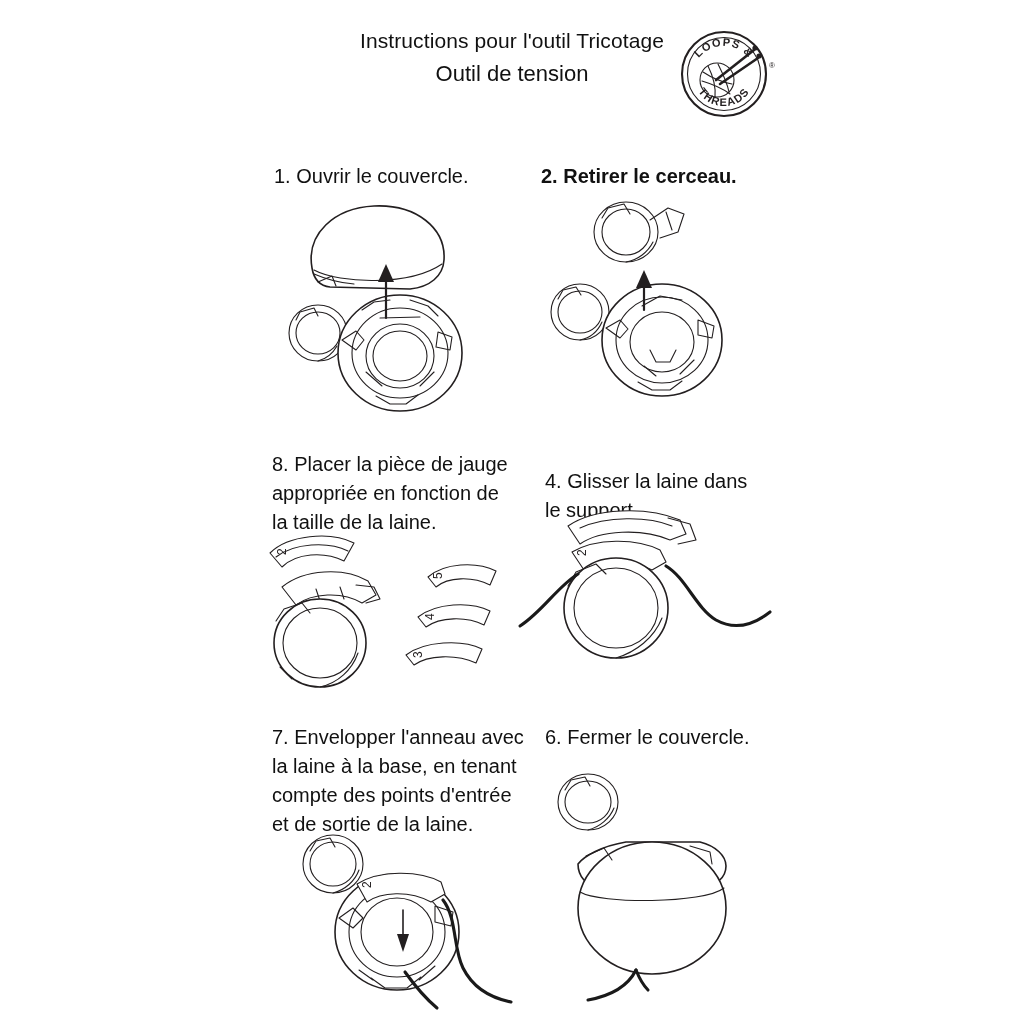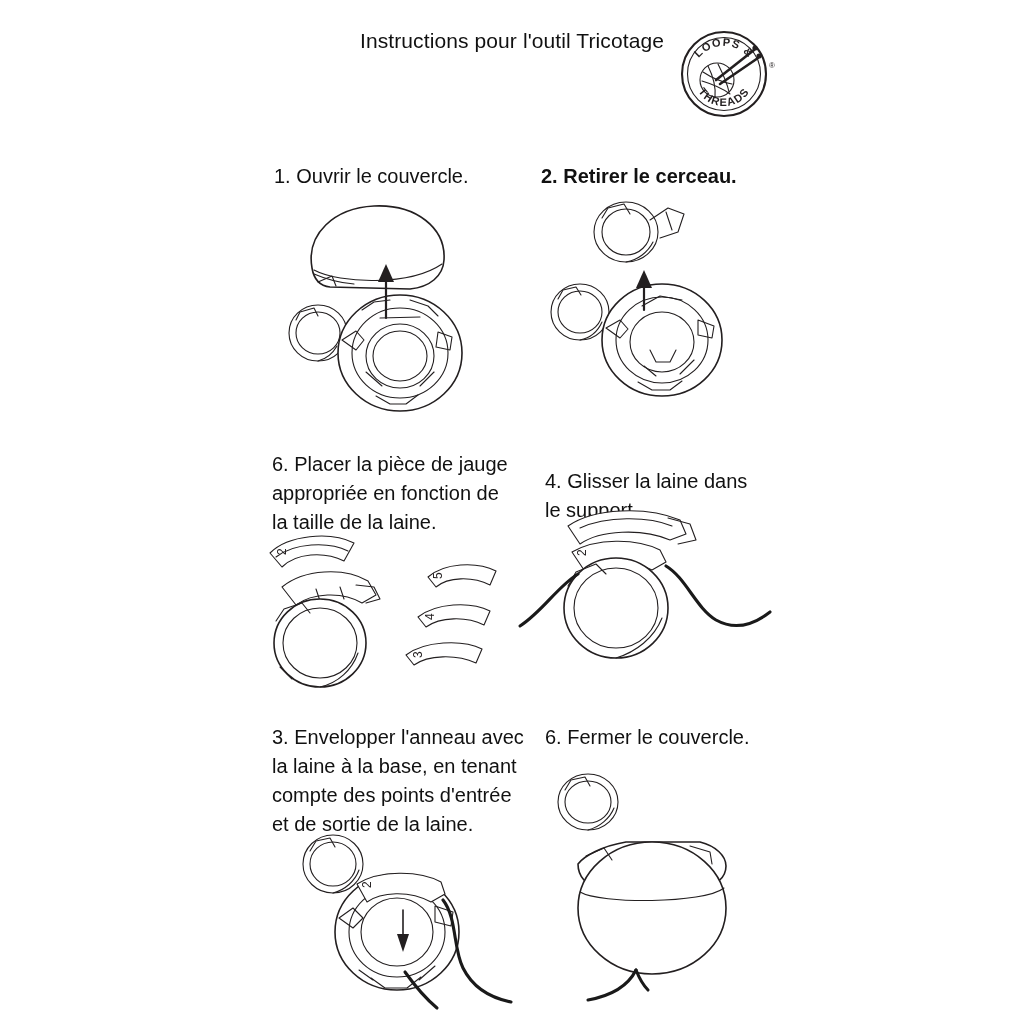--- a/index.html
+++ b/index.html
@@ -85,20 +85,21 @@
     fill: #231f20;
   }
 </style>
 </head>
 <body>
 
 <div class="page">
 
   <div class="title-block">
     <div class="title-main">Instructions pour l'outil Tricotage</div>
+    <div class="title-sub">Outil de tension</div>
   </div>
 
   <div class="logo">
     <svg width="108" height="100" viewBox="0 0 108 100">
 
       <circle cx="52" cy="50" r="42" class="ln" style="stroke-width:2.1"></circle>
       <circle cx="52" cy="50" r="36.5" class="ln-thin"></circle>
 
       <circle cx="45" cy="56" r="17" class="ln-thin"></circle>
       <path class="ln-thin" d="M31 48 C40 54 49 58 60 60"></path>
@@ -189,21 +190,21 @@
       <path class="ln-thin" d="M106 176 L118 186"></path>
       <path class="ln-thin" d="M142 184 L156 170"></path>
       <path class="ln-thin" d="M112 160 L118 172 L132 172 L138 160"></path>
 
       <path class="ln" style="stroke-width:2.2" d="M106 120 L106 92"></path>
       <path class="fillk" d="M106 80 L114 98 L98 98 Z"></path>
     </svg>
   </div>
 
   <div class="step" id="step3">
-    <div class="step-caption">6. Placer la pièce de jauge
+    <div class="step-caption">8. Placer la pièce de jauge
 appropriée en fonction de
 la taille de la laine.</div>
   </div>
   <div class="step-art" style="left:258px; top:525px;">
     <svg width="260" height="185" viewBox="0 0 260 185">
 
       <path class="fillw-thin" d="M12 28 C30 10 72 6 96 18 L86 36 C66 26 38 28 24 42 Z"></path>
       <path class="ln-thin" d="M18 32 C36 18 70 16 90 26"></path>
       <text x="28" y="30" class="gaugenum" transform="rotate(-90 28 30)">2</text>
 
@@ -247,21 +248,21 @@
       <ellipse cx="96" cy="108" rx="42" ry="40" class="ln-thin"></ellipse>
       <path class="ln-thin" d="M48 86 L56 72 L76 64 L86 74"></path>
       <path class="ln-thin" d="M96 158 C116 152 134 138 142 118"></path>
 
       <path class="ln-fat" d="M0 126 C22 112 38 86 58 74"></path>
       <path class="ln-fat" d="M146 66 C166 78 176 108 196 120 C214 130 232 126 250 112"></path>
     </svg>
   </div>
 
   <div class="step" id="step5">
-    <div class="step-caption">3. Envelopper l'anneau avec
+    <div class="step-caption">7. Envelopper l'anneau avec
 la laine à la base, en tenant
 compte des points d'entrée
 et de sortie de la laine.</div>
   </div>
   <div class="step-art" style="left:285px; top:822px;">
     <svg width="250" height="190" viewBox="0 0 250 190">
 
       <ellipse cx="48" cy="42" rx="30" ry="29" class="fillw-thin"></ellipse>
       <ellipse cx="48" cy="42" rx="23" ry="22" class="ln-thin"></ellipse>
       <path class="ln-thin" d="M25 29 L31 19 L45 16 L50 25"></path>

